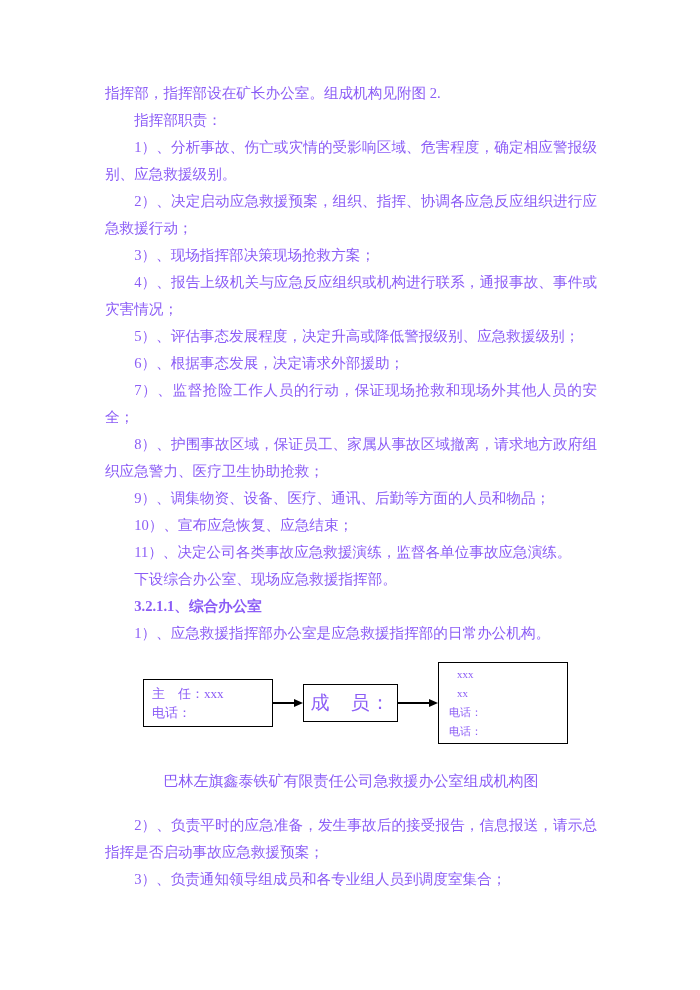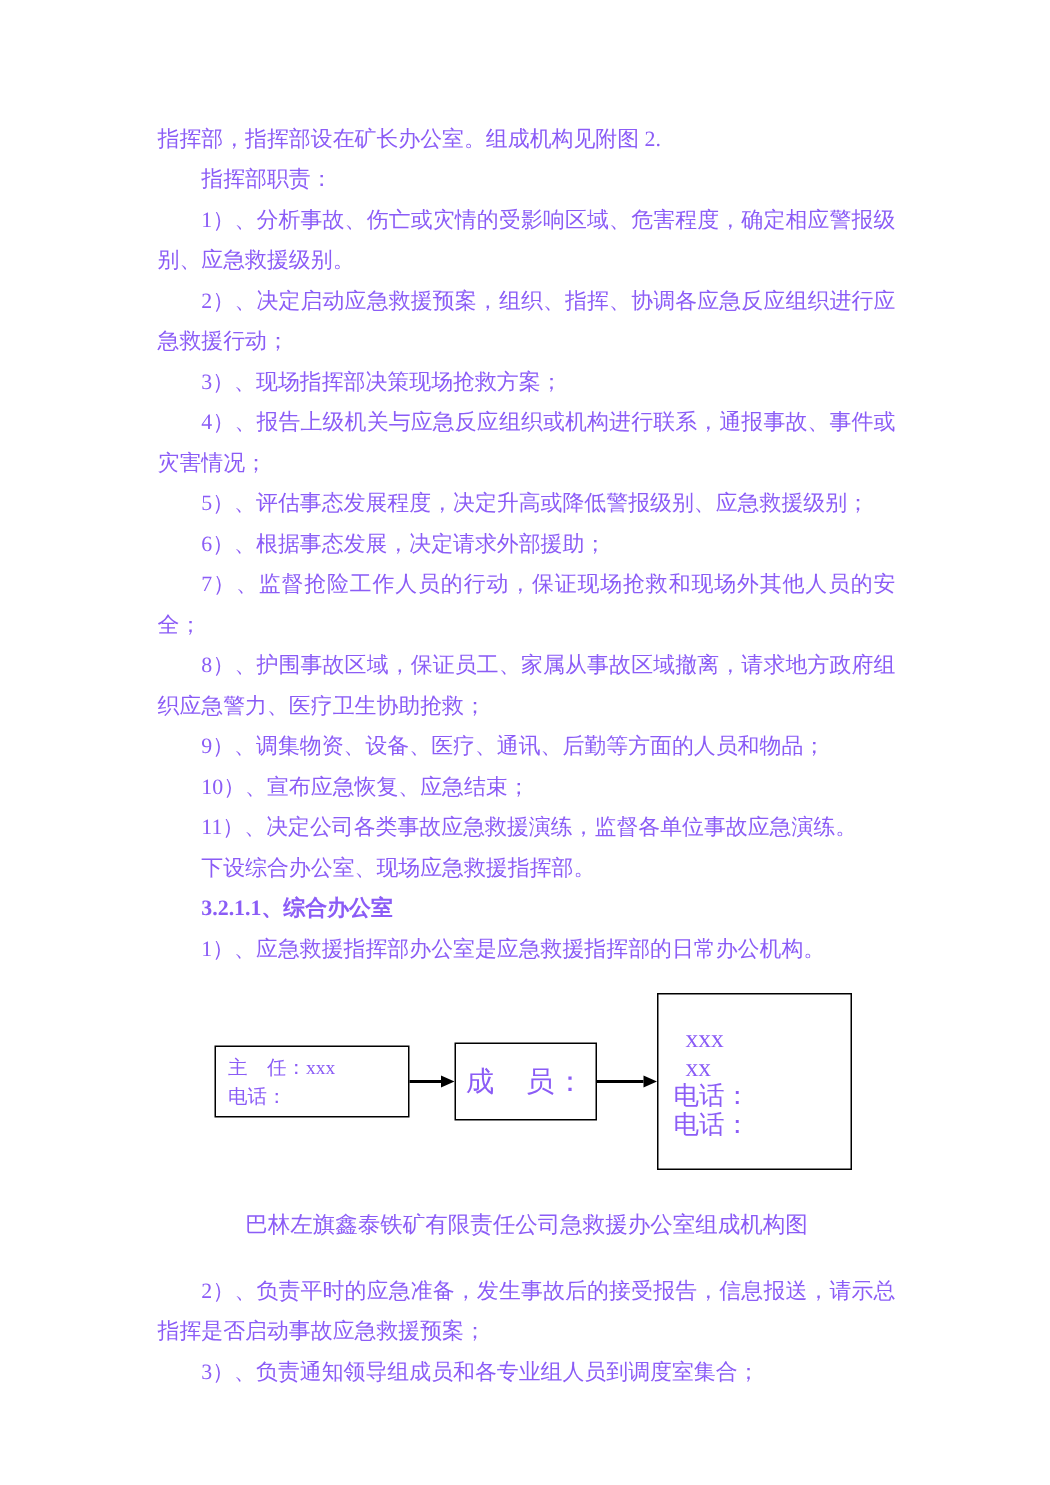--- a/index.html
+++ b/index.html
@@ -42,31 +42,31 @@
   }
   .box { border: 1px solid #000; background: #fff; }
   .box1 {
     width: 130px;
     padding: 4px 8px;
     font-size: 13px;
     line-height: 19px;
   }
   .box2 {
     width: 95px;
-    height: 52px;
+    height: 38px;
     display: flex;
     align-items: center;
     justify-content: center;
     font-size: 19px;
     letter-spacing: 1px;
   }
   .box3 {
     width: 130px;
-    padding: 20px 10px;
-    font-size: 17px;
+    padding: 2px 10px;
+    font-size: 11px;
     line-height: 19px;
   }
   .b3-ind { padding-left: 8px; }
 
   .arrow { display: flex; align-items: center; }
   .arrow1 { width: 30px; }
   .arrow2 { width: 40px; }
   .arrow-line { flex: 1; height: 1.5px; background: #000; }
   .arrow-head {
     width: 0; height: 0;

